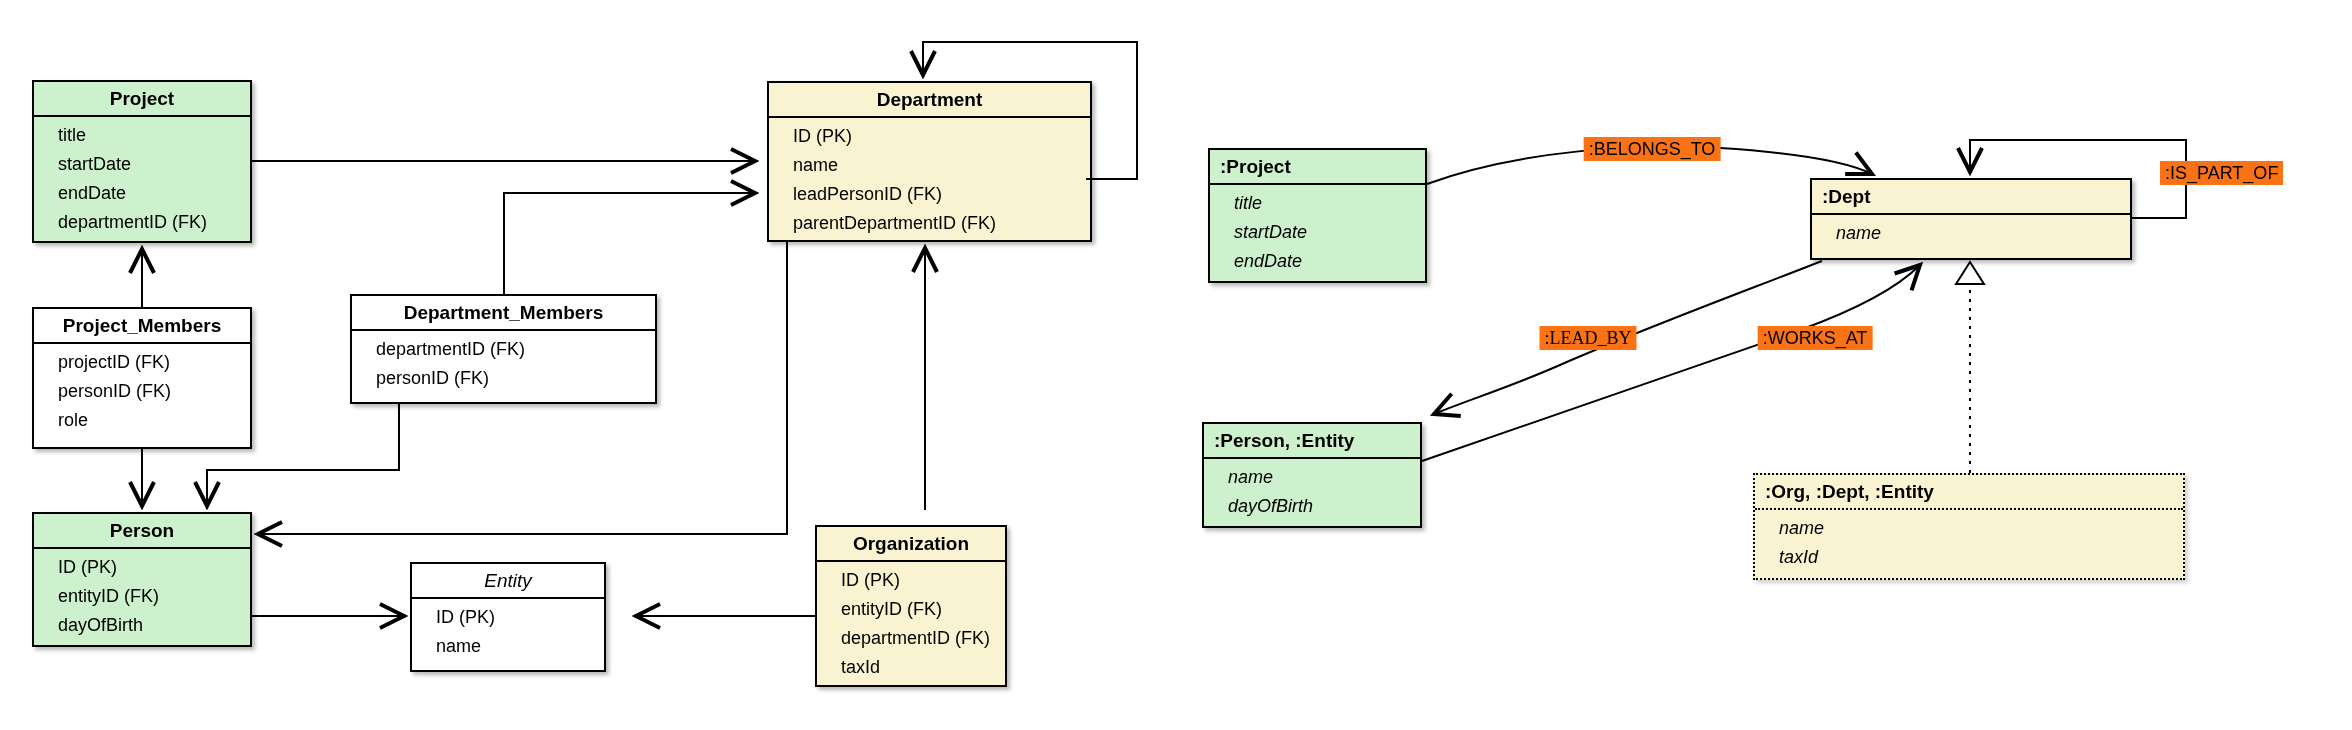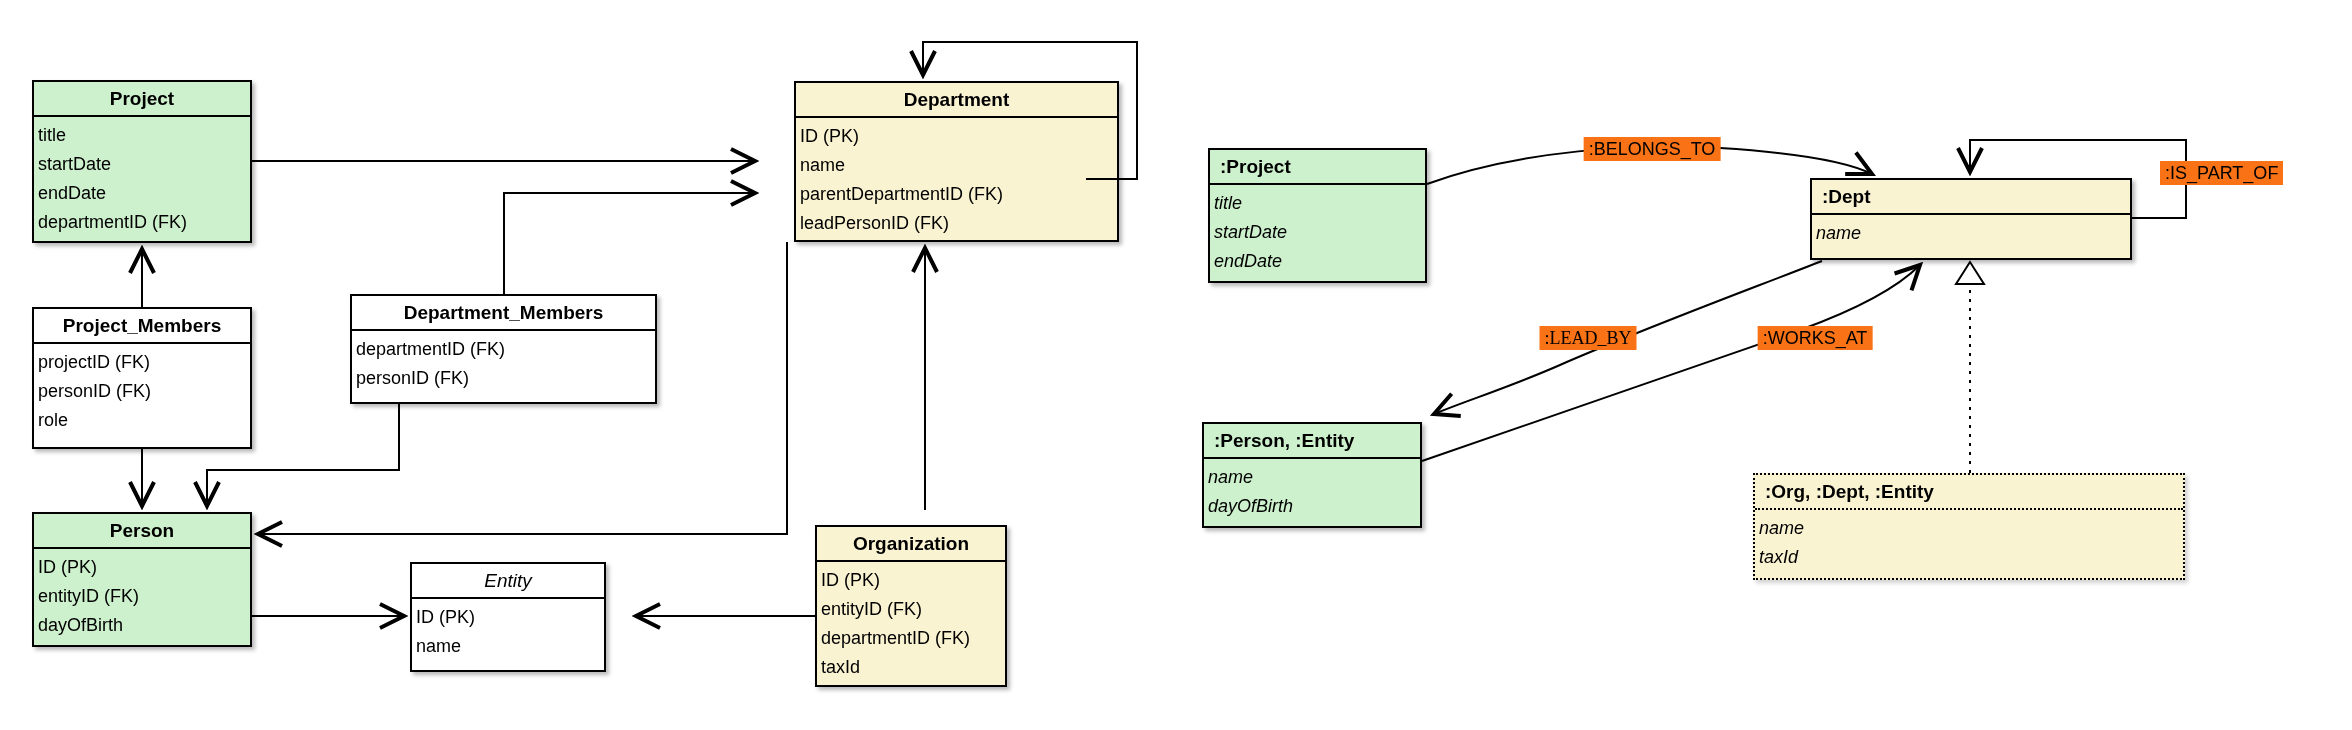--- a/index.html
+++ b/index.html
@@ -2,21 +2,21 @@
 <html><head>
 <meta charset="utf-8">
 <style>
   html,body{margin:0;padding:0;background:#ffffff;}
   #canvas{position:relative;width:2352px;height:730px;background:#ffffff;overflow:hidden;
           font-family:"Liberation Sans",sans-serif;color:#000;}
   .box{position:absolute;border:2px solid #000;box-sizing:border-box;background:#fff;
        box-shadow:3px 3px 4px rgba(0,0,0,0.28);z-index:1;}
   .box .hdr{border-bottom:2px solid #000;font-weight:bold;text-align:center;
             font-size:19px;line-height:22px;padding:6px 8px 5px;white-space:nowrap;}
-  .box .rows{padding:4px 4px;font-size:18px;line-height:29px;}
+  .box .rows{padding:4px 24px;font-size:18px;line-height:29px;}
   .row{white-space:nowrap;}
   .green{background:#cdf0cd;}
   .cream{background:#faf3d2;}
   .white{background:#ffffff;}
   .hdr-left .hdr{text-align:left;padding-left:10px;}
   .italic-title .hdr{font-style:italic;font-weight:normal;}
   .italic-rows .rows{font-style:italic;}
   .dotted{border-style:dotted;box-shadow:3px 3px 4px rgba(0,0,0,0.18);}
   .dotted .hdr{border-bottom-style:dotted;}
   svg.wires{position:absolute;left:0;top:0;z-index:2;pointer-events:none;}
@@ -49,27 +49,27 @@
   </div>
 
   <div class="box white" style="left:350px;top:294px;width:307px;height:110px;">
     <div class="hdr">Department_Members</div>
     <div class="rows">
       <div class="row">departmentID (FK)</div>
       <div class="row">personID (FK)</div>
     </div>
   </div>
 
-  <div class="box cream" style="left:794px;top:81px;width:325px;height:161px;">
+  <div class="box cream" style="left:767px;top:81px;width:325px;height:161px;">
     <div class="hdr">Department</div>
     <div class="rows">
       <div class="row">ID (PK)</div>
       <div class="row">name</div>
+      <div class="row">leadPersonID (FK)</div>
       <div class="row">parentDepartmentID (FK)</div>
-      <div class="row">leadPersonID (FK)</div>
     </div>
   </div>
 
   <div class="box green" style="left:32px;top:512px;width:220px;height:135px;">
     <div class="hdr">Person</div>
     <div class="rows">
       <div class="row">ID (PK)</div>
       <div class="row">entityID (FK)</div>
       <div class="row">dayOfBirth</div>
     </div>

